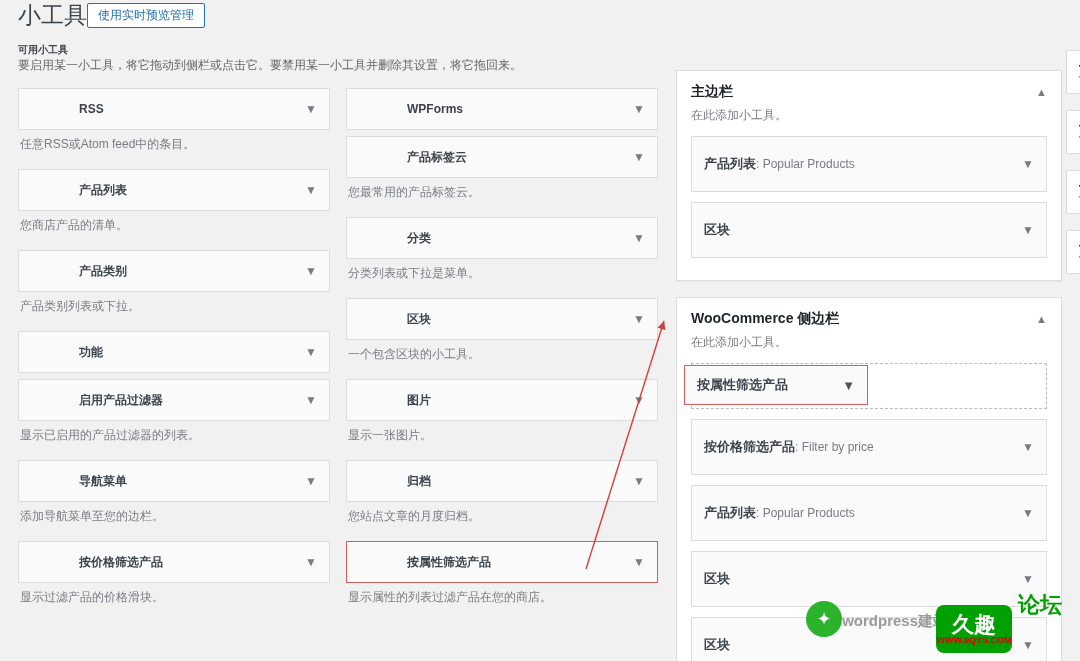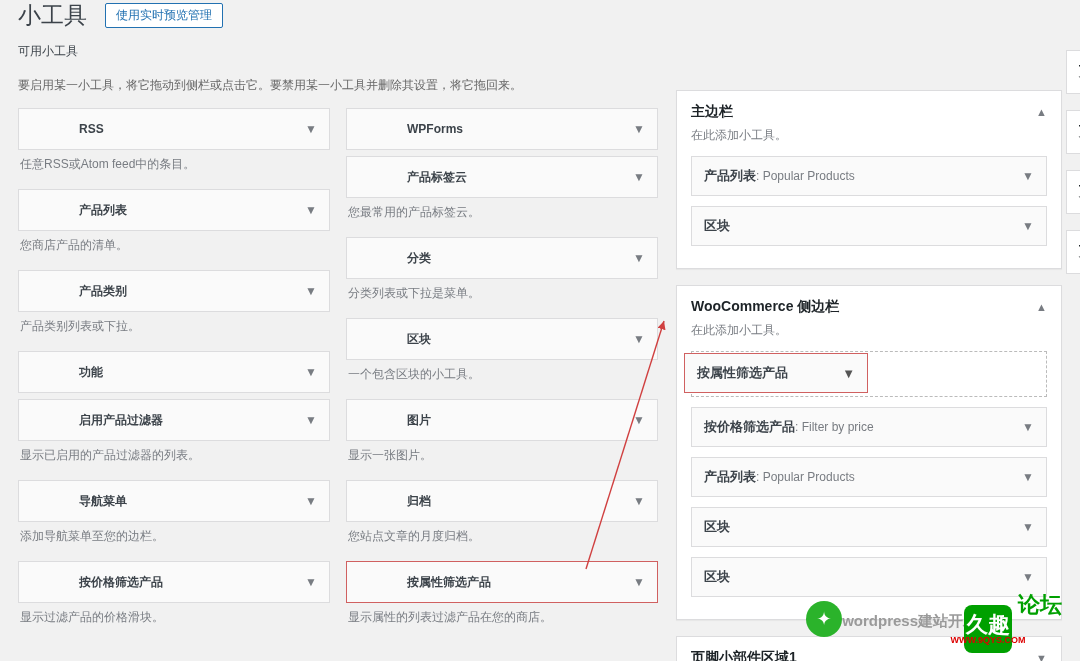--- a/index.html
+++ b/index.html
@@ -1,49 +1,49 @@
 <!DOCTYPE html>
 <html><head>
 <meta charset="utf-8">
 <style>
 * { box-sizing: border-box; margin: 0; padding: 0; }
 body { font-family: -apple-system, "Segoe UI", Arial, sans-serif; background: #f1f1f1; color: #555; font-size: 13px; width: 1080px; height: 661px; overflow: hidden; position: relative; }
 .page { padding: 0 18px; }
-.header { display: flex; align-items: center; gap: 18px; margin-bottom: 12px; }
+.header { display: flex; align-items: center; gap: 0; margin-bottom: 12px; }
 .header h1 { font-size: 23px; font-weight: 400; color: #3c434a; }
 .btn-outline { border: 1px solid #2271b1; color: #2271b1; background: #fff; padding: 3px 10px; font-size: 12px; cursor: pointer; border-radius: 2px; }
-.section-title { font-size: 12px; font-weight: 400; color: #3c434a; margin-bottom: 17px; }
+.section-title { font-size: 10px; font-weight: 700; color: #3c434a; margin-bottom: 0; }
 .desc { color: #666; font-size: 12px; margin-bottom: 14px; }
 .main { display: flex; gap: 18px; }
 .available { flex: 1; }
 .widget-cols { display: flex; gap: 16px; }
 .wcol { flex: 1; display: flex; flex-direction: column; }
 .widget-item { background: #fafafa; border: 1px solid #dcdcde; height: 42px; display: flex; align-items: center; justify-content: space-between; padding: 0 12px; cursor: move; margin-bottom: 6px; }
 .widget-item .caret { color: #787c82; font-size: 12px; }
 .widget-name { color: #3c434a; font-weight: 600; font-size: 12px; padding-left: 48px; }
 .widget-desc { color: #787c82; font-size: 12px; margin-bottom: 16px; padding-left: 2px; min-height: 14px; }
 .highlight-red { border: 1px solid #d06060 !important; }
 .sidebar-areas { width: 386px; display: flex; flex-direction: column; gap: 16px; margin-top: -18px; }
 .area-box { background: #fff; border: 1px solid #dcdcde; box-shadow: 0 1px 1px rgba(0,0,0,.04); padding: 12px 14px; }
 .area-head { display: flex; justify-content: space-between; align-items: center; margin-bottom: 6px; cursor: pointer; }
 .area-title { font-size: 14px; font-weight: 600; color: #1d2327; }
 .area-caret { color: #787c82; font-size: 11px; }
 .area-desc { color: #787c82; font-size: 12px; margin-bottom: 12px; }
-.side-widget { background: #fafafa; border: 1px solid #dcdcde; height: 40px; display: flex; align-items: center; justify-content: space-between; padding: 0 12px; margin-bottom: 10px; cursor: pointer; }
+.side-widget { background: #fafafa; border: 1px solid #dcdcde; height: 56px; display: flex; align-items: center; justify-content: space-between; padding: 0 12px; margin-bottom: 10px; cursor: pointer; }
 .side-widget .caret { color: #787c82; font-size: 12px; }
 .sw-label { color: #3c434a; font-weight: 600; font-size: 13px; }
 .sw-sub { color: #787c82; font-weight: 400; font-size: 12px; }
 .area-collapsed { background: #fff; border: 1px solid #dcdcde; padding: 12px 14px; display: flex; justify-content: space-between; align-items: center; cursor: pointer; }
 .drop-placeholder { border: 1px dashed #bbb; height: 46px; margin-bottom: 10px; display: flex; align-items: center; position: relative; }
 .drop-placeholder .inner { position: absolute; left: -8px; top: 1px; background: #fafafa; border: 1px solid #d06060; height: 40px; width: 184px; display: flex; align-items: center; justify-content: space-between; padding: 0 12px; }
 .arrow-line { position: absolute; left: 580px; top: 317px; width: 90px; height: 260px; pointer-events: none; }
 .far-right { position: absolute; right: -20px; top: 50px; display: flex; flex-direction: column; gap: 16px; }
 .far-item { background: #fff; border: 1px solid #dcdcde; padding: 12px 6px 12px 12px; width: 34px; font-size: 14px; font-weight: 600; color: #1d2327; }
 .watermark { position: absolute; right: 18px; bottom: 8px; display: flex; align-items: center; gap: 6px; }
-.watermark .logo { width: 48px; height: 48px; background: #00a000; color: #fff; border-radius: 8px; display: flex; flex-direction: column; align-items: center; justify-content: center; font-size: 22px; font-weight: 800; line-height: 1; margin-top: 48px; }
+.watermark .logo { width: 76px; height: 48px; background: #00a000; color: #fff; border-radius: 8px; display: flex; flex-direction: column; align-items: center; justify-content: center; font-size: 22px; font-weight: 800; line-height: 1; margin-top: 48px; }
 .watermark .w-url { font-size: 9px; color: #d00; font-weight: 700; }
 .watermark .txt { font-size: 22px; font-weight: 700; color: #00a000; }
 .wx-icon { position: absolute; right: 238px; bottom: 24px; width: 36px; height: 36px; border-radius: 50%; background: #2bb32b; display: flex; align-items: center; justify-content: center; color: #fff; font-size: 18px; }
 .wx-label { position: absolute; right: 102px; bottom: 30px; font-size: 15px; color: #9a9a9a; font-weight: 600; }
 </style>
 </head>
 <body>
 
 <div class="page">
   <div class="header">

